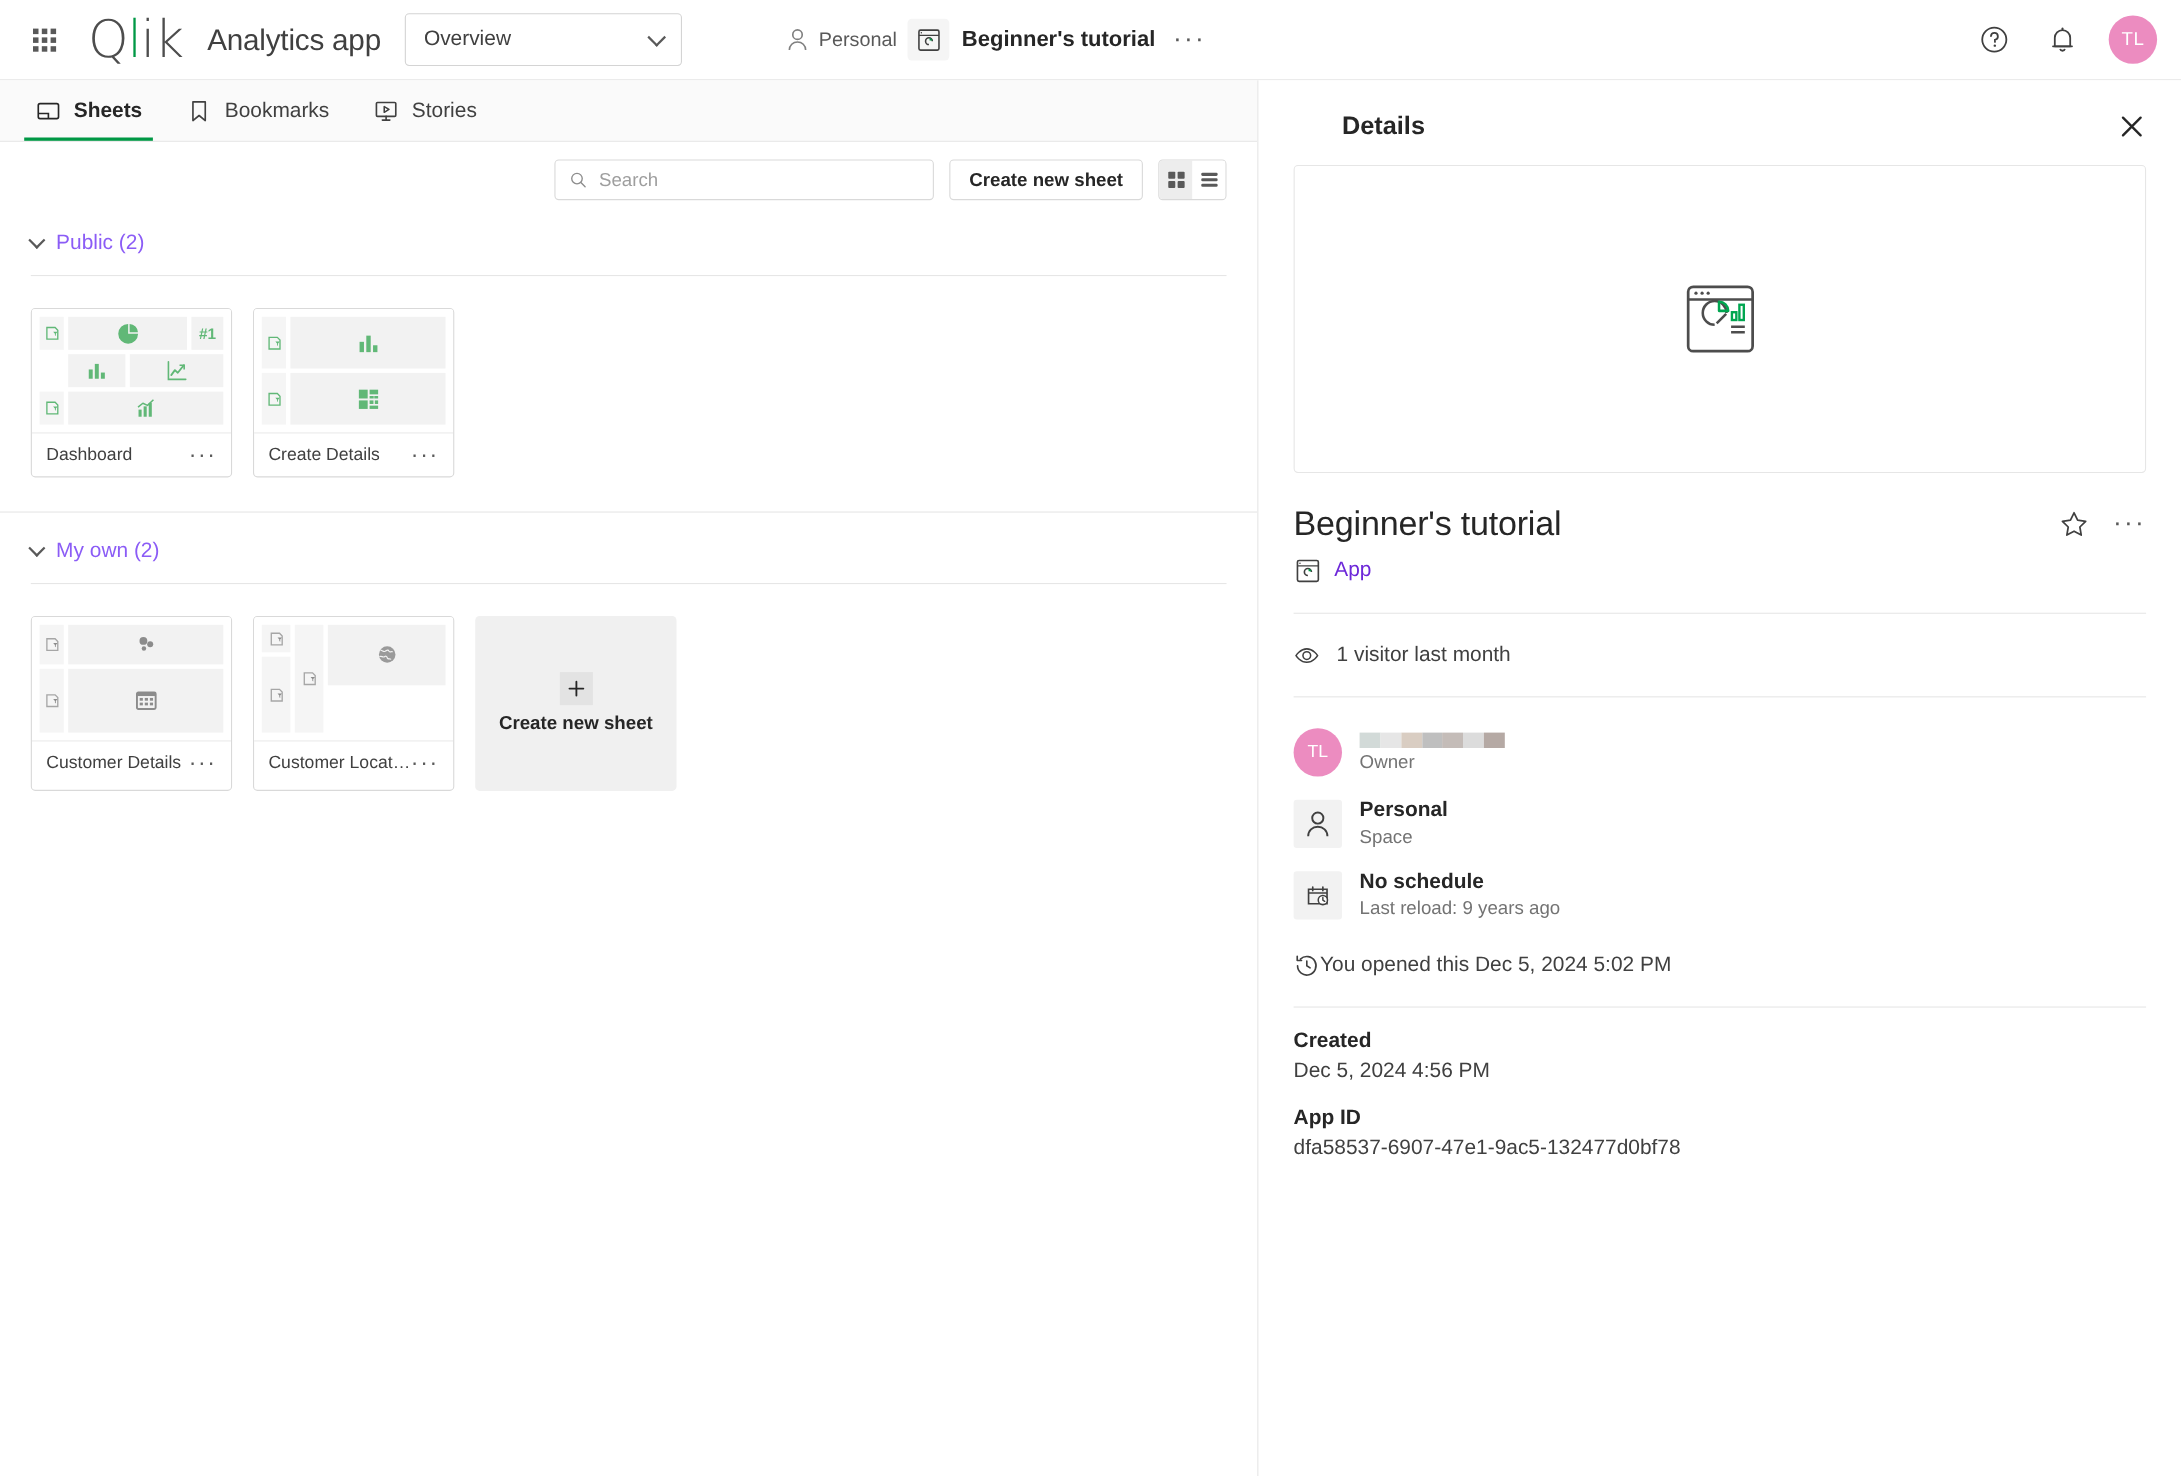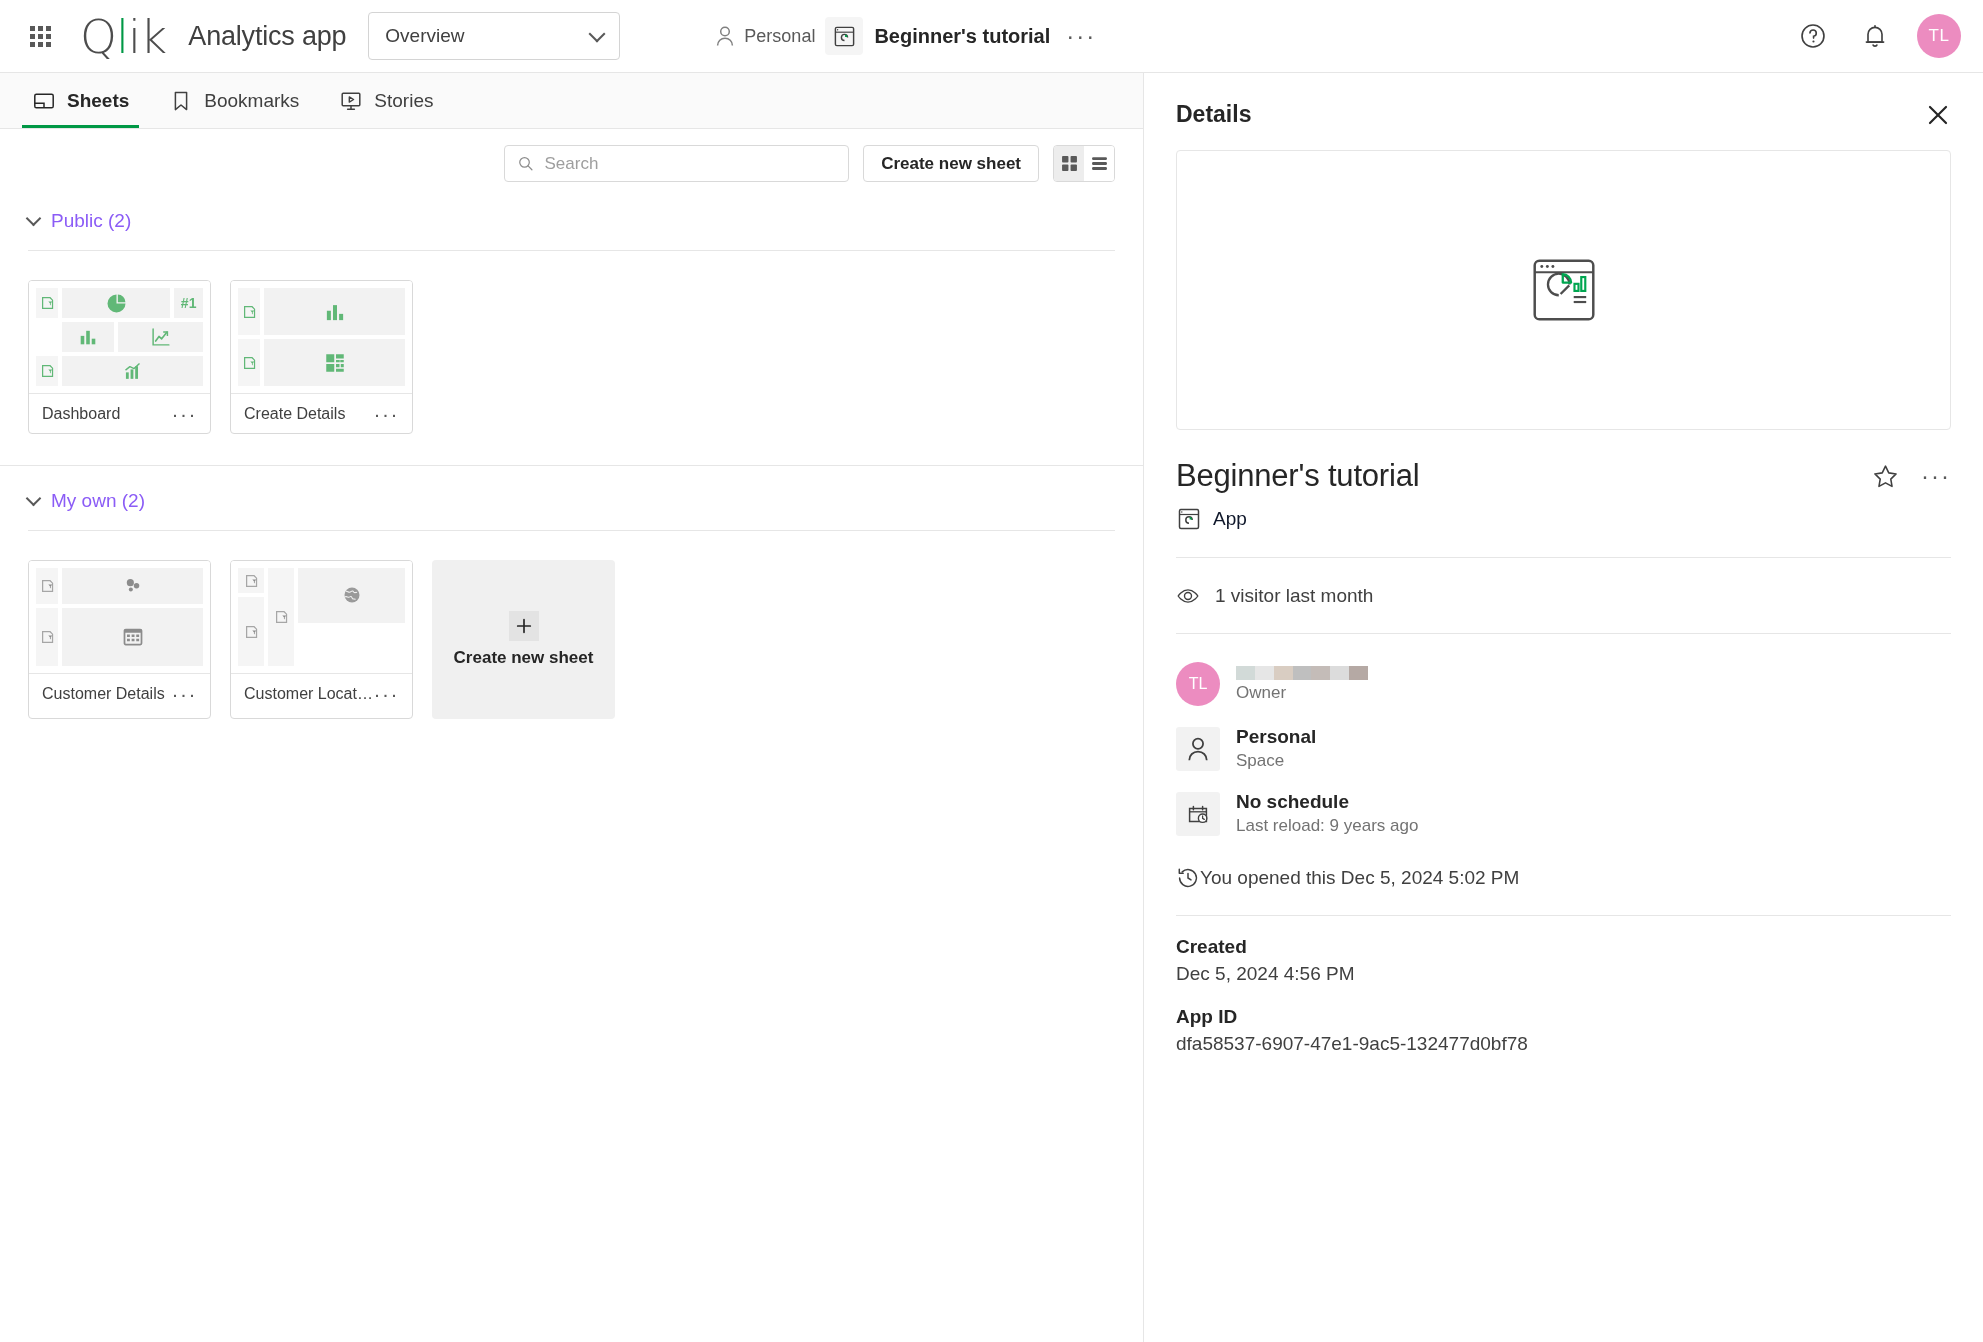--- a/index.html
+++ b/index.html
@@ -120,30 +120,30 @@
   .newcard .plusbox { width: 30px; height: 30px; background: #e3e3e3; display:flex; align-items:center; justify-content:center;}
   .newcard .lbl { font-size: 17px; font-weight: bold; color: #262626; }
 
   
   .details {
     position: absolute; top: 73px; right: 0; width: 840px; bottom: 0;
     background: #ffffff; border-left: 1px solid #e6e6e6; padding: 0 0 0 0; overflow: hidden;
   }
   .det-head { display: flex; align-items: center; justify-content: space-between;
               padding: 28px 32px 12px 32px; }
-  .det-head .t { font-size: 23px; font-weight: bold; color: #262626; }
+  .det-head .t { font-size: 23px; font-weight: bold; color: #262626; margin-left: 44px; }
   .preview { margin: 10px 32px 0 32px; height: 280px; border: 1px solid #e6e6e6; border-radius: 4px;
              display: flex; align-items: center; justify-content: center; }
 
   .det-title-row { display: flex; align-items: center; justify-content: space-between; padding: 28px 32px 0 32px; }
   .det-title { font-size: 31px; color: #262626; font-weight: 400; letter-spacing: -0.2px; }
   .det-title-icons { display: flex; align-items: center; gap: 22px; }
   .det-subrow { display: flex; align-items: center; gap: 11px; padding: 12px 32px 0 32px; }
   .det-subrow .appicon2 { width: 26px; height: 26px; display:flex; align-items:center; justify-content:center; }
-  .det-subrow .lbl { font-size: 19px; color: #0f172a; }
+  .det-subrow .lbl { font-size: 19px; color: #6d28d9; }
 
   .hr { height: 1px; background: #e6e6e6; margin: 25px 32px 0 32px; }
 
   .visitors { display: flex; align-items: center; gap: 15px; padding: 26px 32px 0 32px; }
   .visitors .lbl { font-size: 19px; color: #404040; }
 
   .meta-list { padding: 28px 32px 0 32px; display: flex; flex-direction: column; gap: 20px; }
   .meta-row { display: flex; align-items: center; gap: 16px; }
   .meta-row .sq { width: 44px; height: 44px; background: #f2f2f2; border-radius: 3px;
                   display: flex; align-items: center; justify-content: center; flex: 0 0 44px;}

